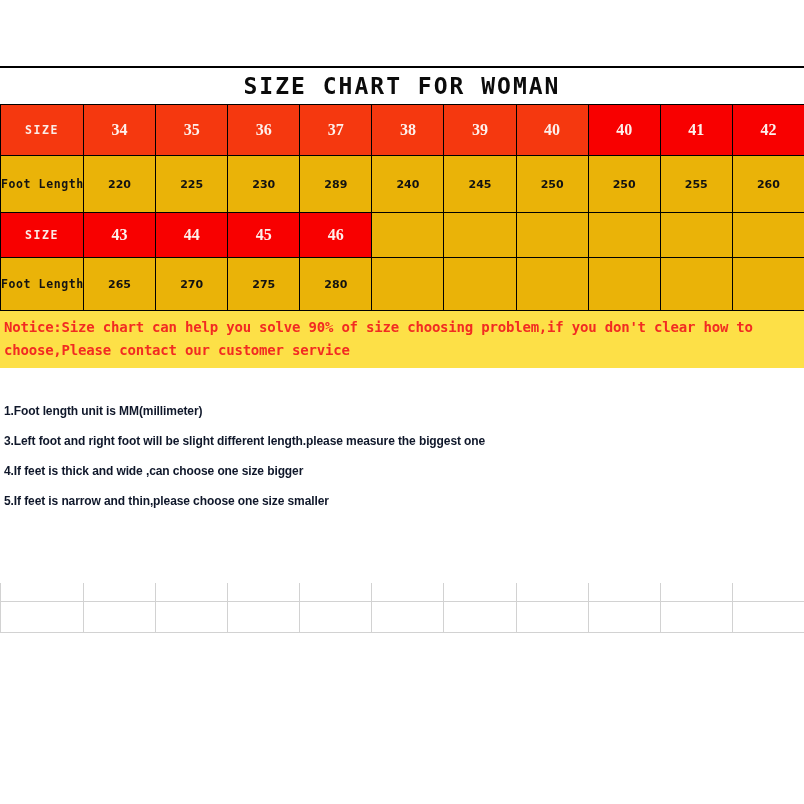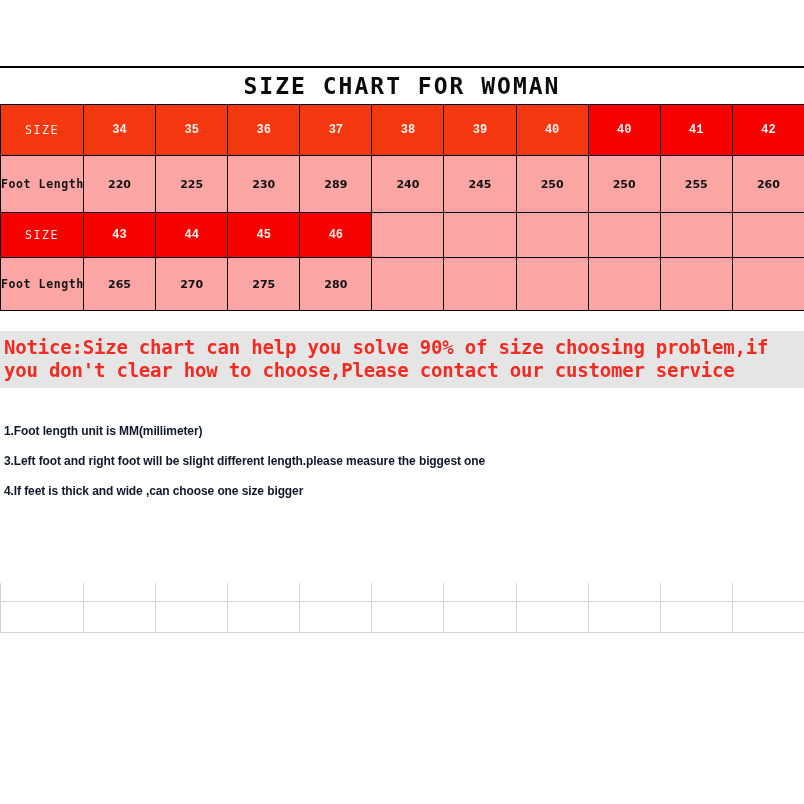--- a/index.html
+++ b/index.html
@@ -70,63 +70,62 @@
   
   tr.row-size-1 td { height: 50px; }
   tr.row-len-1  td { height: 56px; }
   tr.row-size-2 td { height: 44px; }
   tr.row-len-2  td { height: 52px; }
 
   
   .hdr-label {
     font-family: "DejaVu Sans Mono", "Liberation Mono", monospace;
     font-size: 11.5px;
-    font-weight: 400;
+    font-weight: 700;
     letter-spacing: 1.6px;
     color: #fbece7;
   }
   .hdr-val {
-    font-family: Liberation Mono, monospace;
-    font-size: 12px;
+    font-family: Liberation Serif, serif;
+    font-size: 16px;
     font-weight: 700;
     color: #fdf0ec;
   }
 
   .bg-orange { background: #f5380f; }
   .bg-red    { background: #f80000; }
-  .bg-white  { background: #fca5a5; margin-left: 32px; }
+  .bg-white  { background: #eab308; margin-left: 32px; }
 
   
   .len-label {
     font-family: "DejaVu Sans Mono", "Liberation Mono", monospace;
     font-size: 11.5px;
     font-weight: 700;
     letter-spacing: 0.6px;
     color: #141414;
   }
   .len-val {
     font-family: "DejaVu Sans", "Liberation Sans", sans-serif;
     font-size: 11px;
     font-weight: 700;
     color: #121212;
   }
 
   
   .notice {
-    background: #e5e5e5;
+    background: #fde047;
     padding: 5px 2px 6px 4px;
     font-family: "DejaVu Sans Mono", "Liberation Mono", monospace;
-    font-size: 19px;
+    font-size: 14px;
     font-weight: 700;
     line-height: 23px;
     letter-spacing: -0.2px;
     color: #f22b22;
     white-space: pre-wrap;
     word-break: normal;
-    margin-top: 20px;
   }
 
   
   .instructions {
     background: #ffffff;
     padding: 28px 0 0 4px;
   }
   .instructions .line {
     font-family: "Liberation Sans", "DejaVu Sans", sans-serif;
     font-size: 12px;
@@ -243,20 +242,21 @@
         </tr>
       </tbody>
     </table>
 
     <div class="notice">Notice:Size chart can help you solve 90% of size choosing problem,if you don't clear how to choose,Please contact our customer service</div>
 
     <div class="instructions">
       <div class="line">1.Foot length unit is MM(millimeter)</div>
       <div class="line">3.Left foot and right foot will be slight different length.please measure the biggest one</div>
       <div class="line">4.If feet is thick and wide ,can choose one size bigger</div>
+      <div class="line">5.If feet is narrow and thin,please choose one size smaller</div>
     </div>
 
   </div>
 
   <div class="bottom-grid">
     <table class="blank-grid">
       <colgroup>
         <col class="c-label">
         <col class="c-data">
           <col class="c-data">

